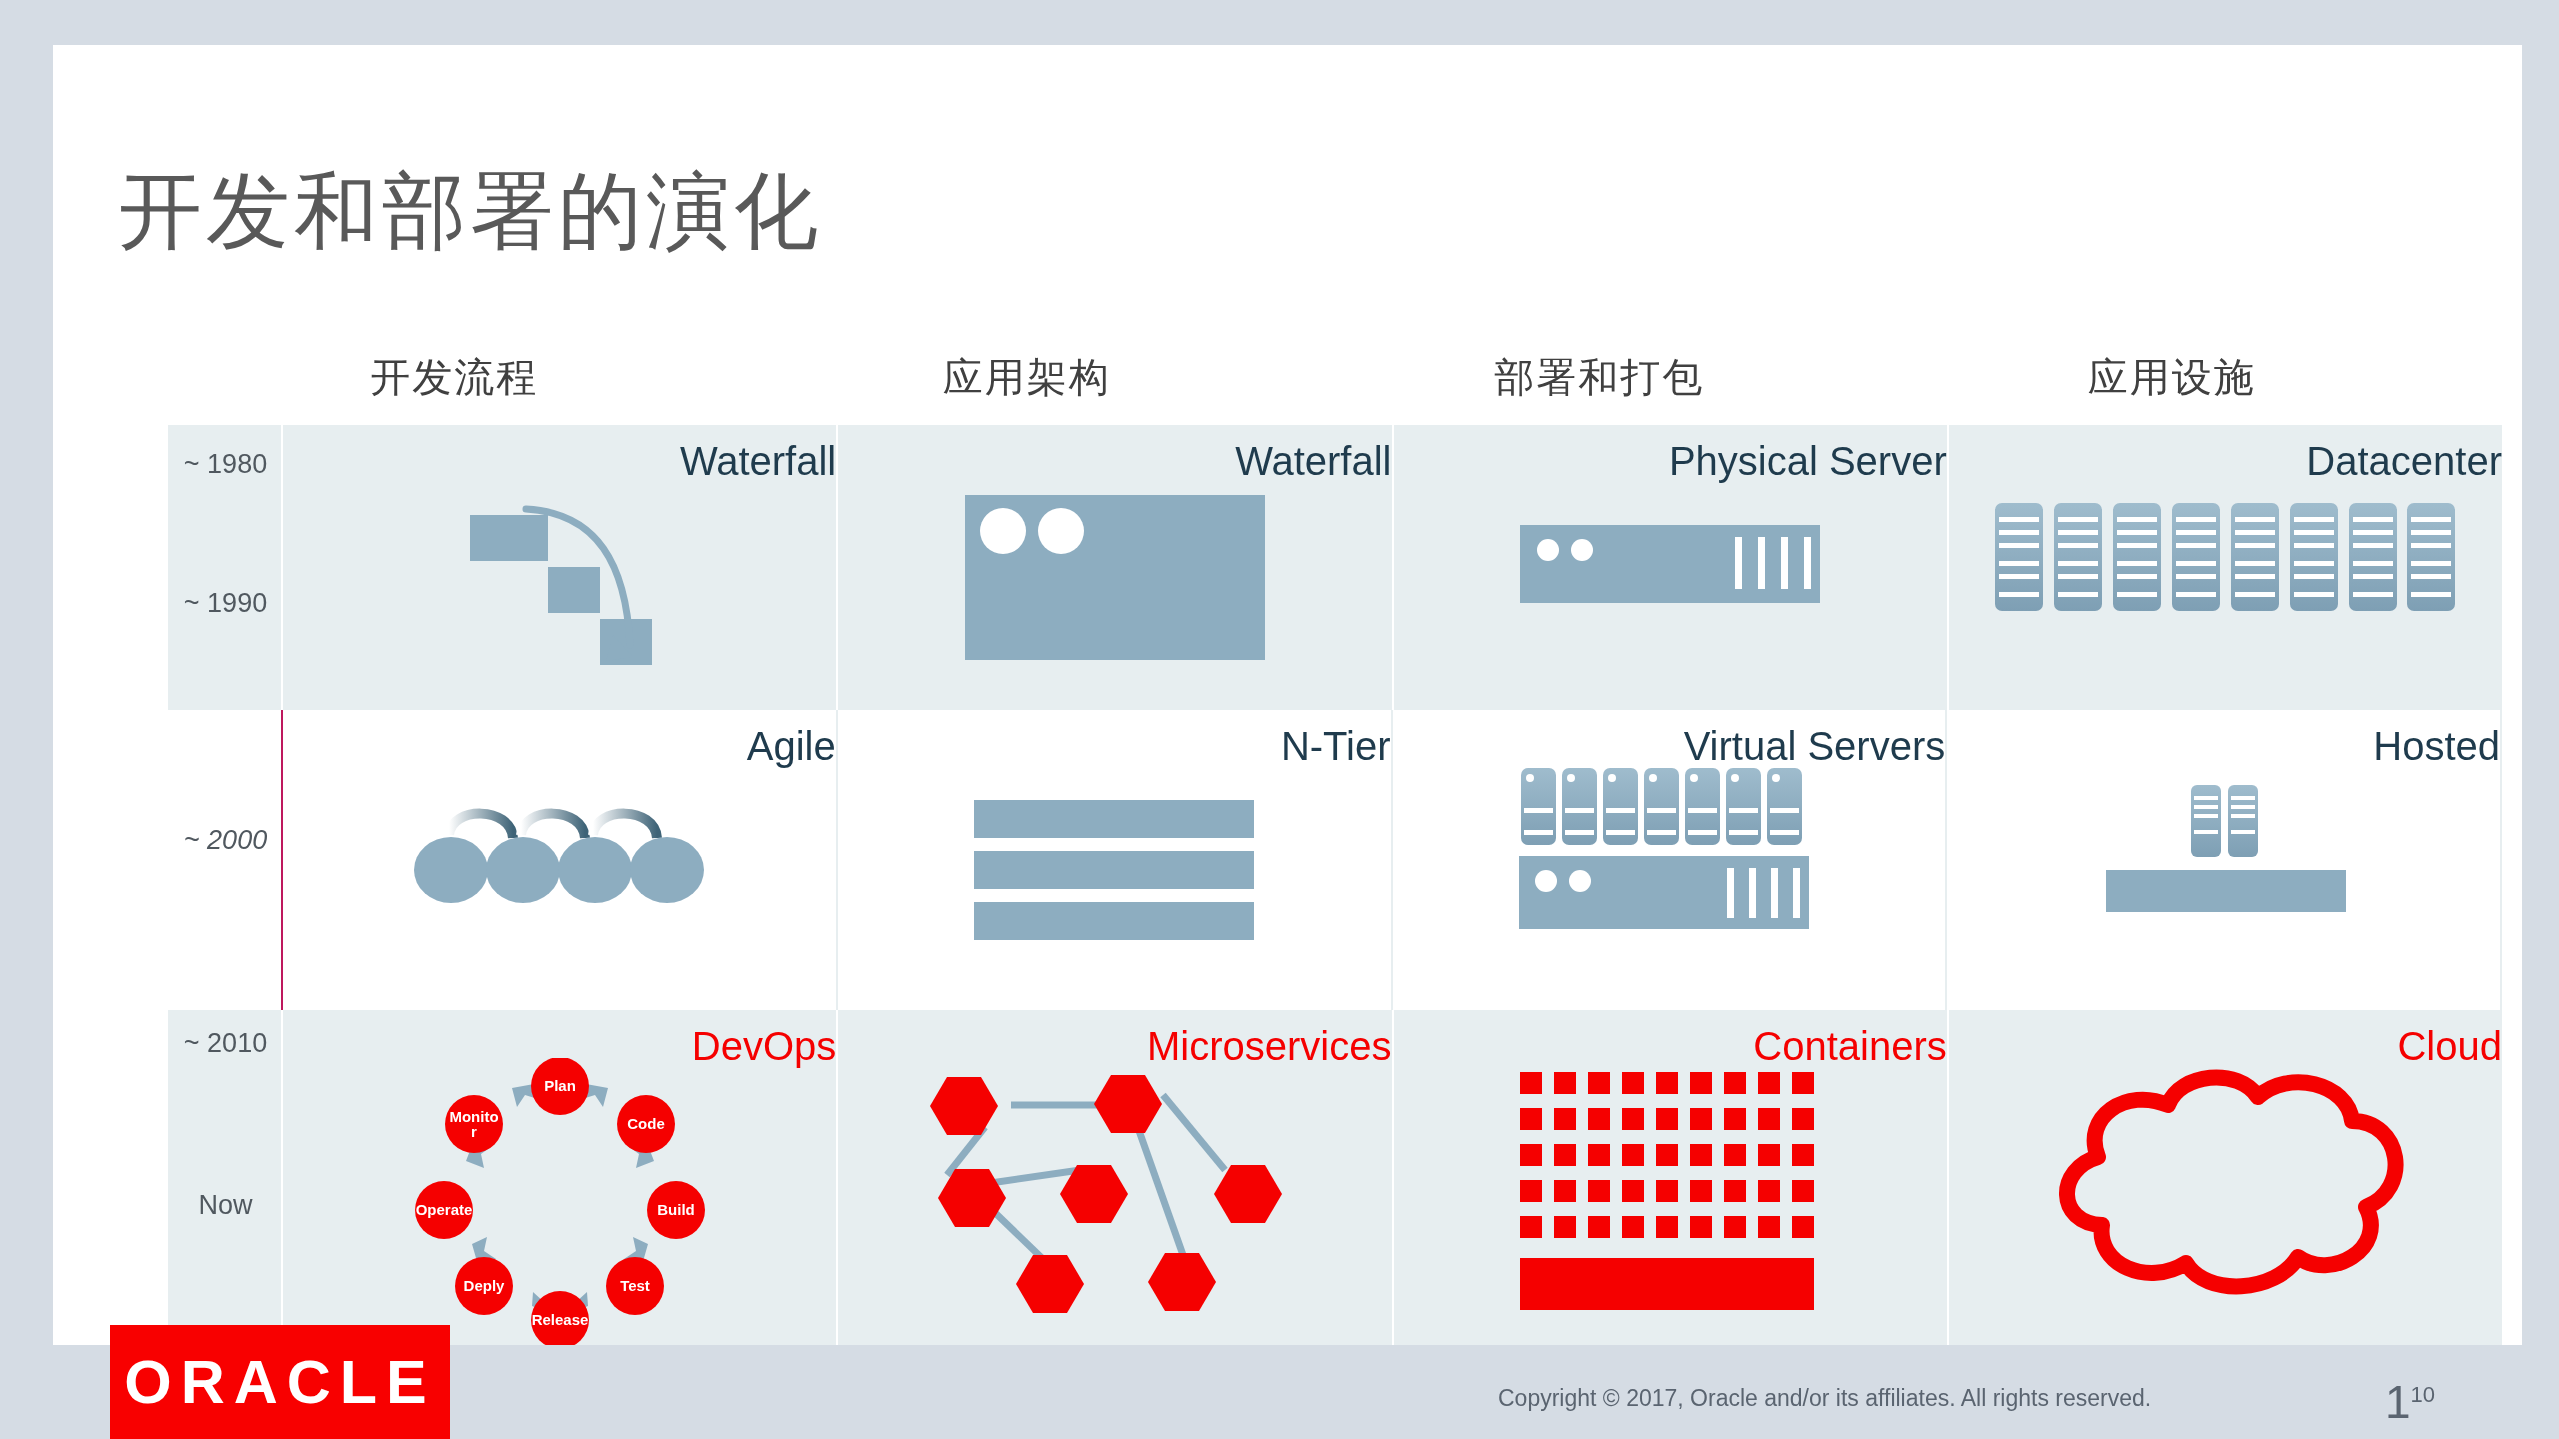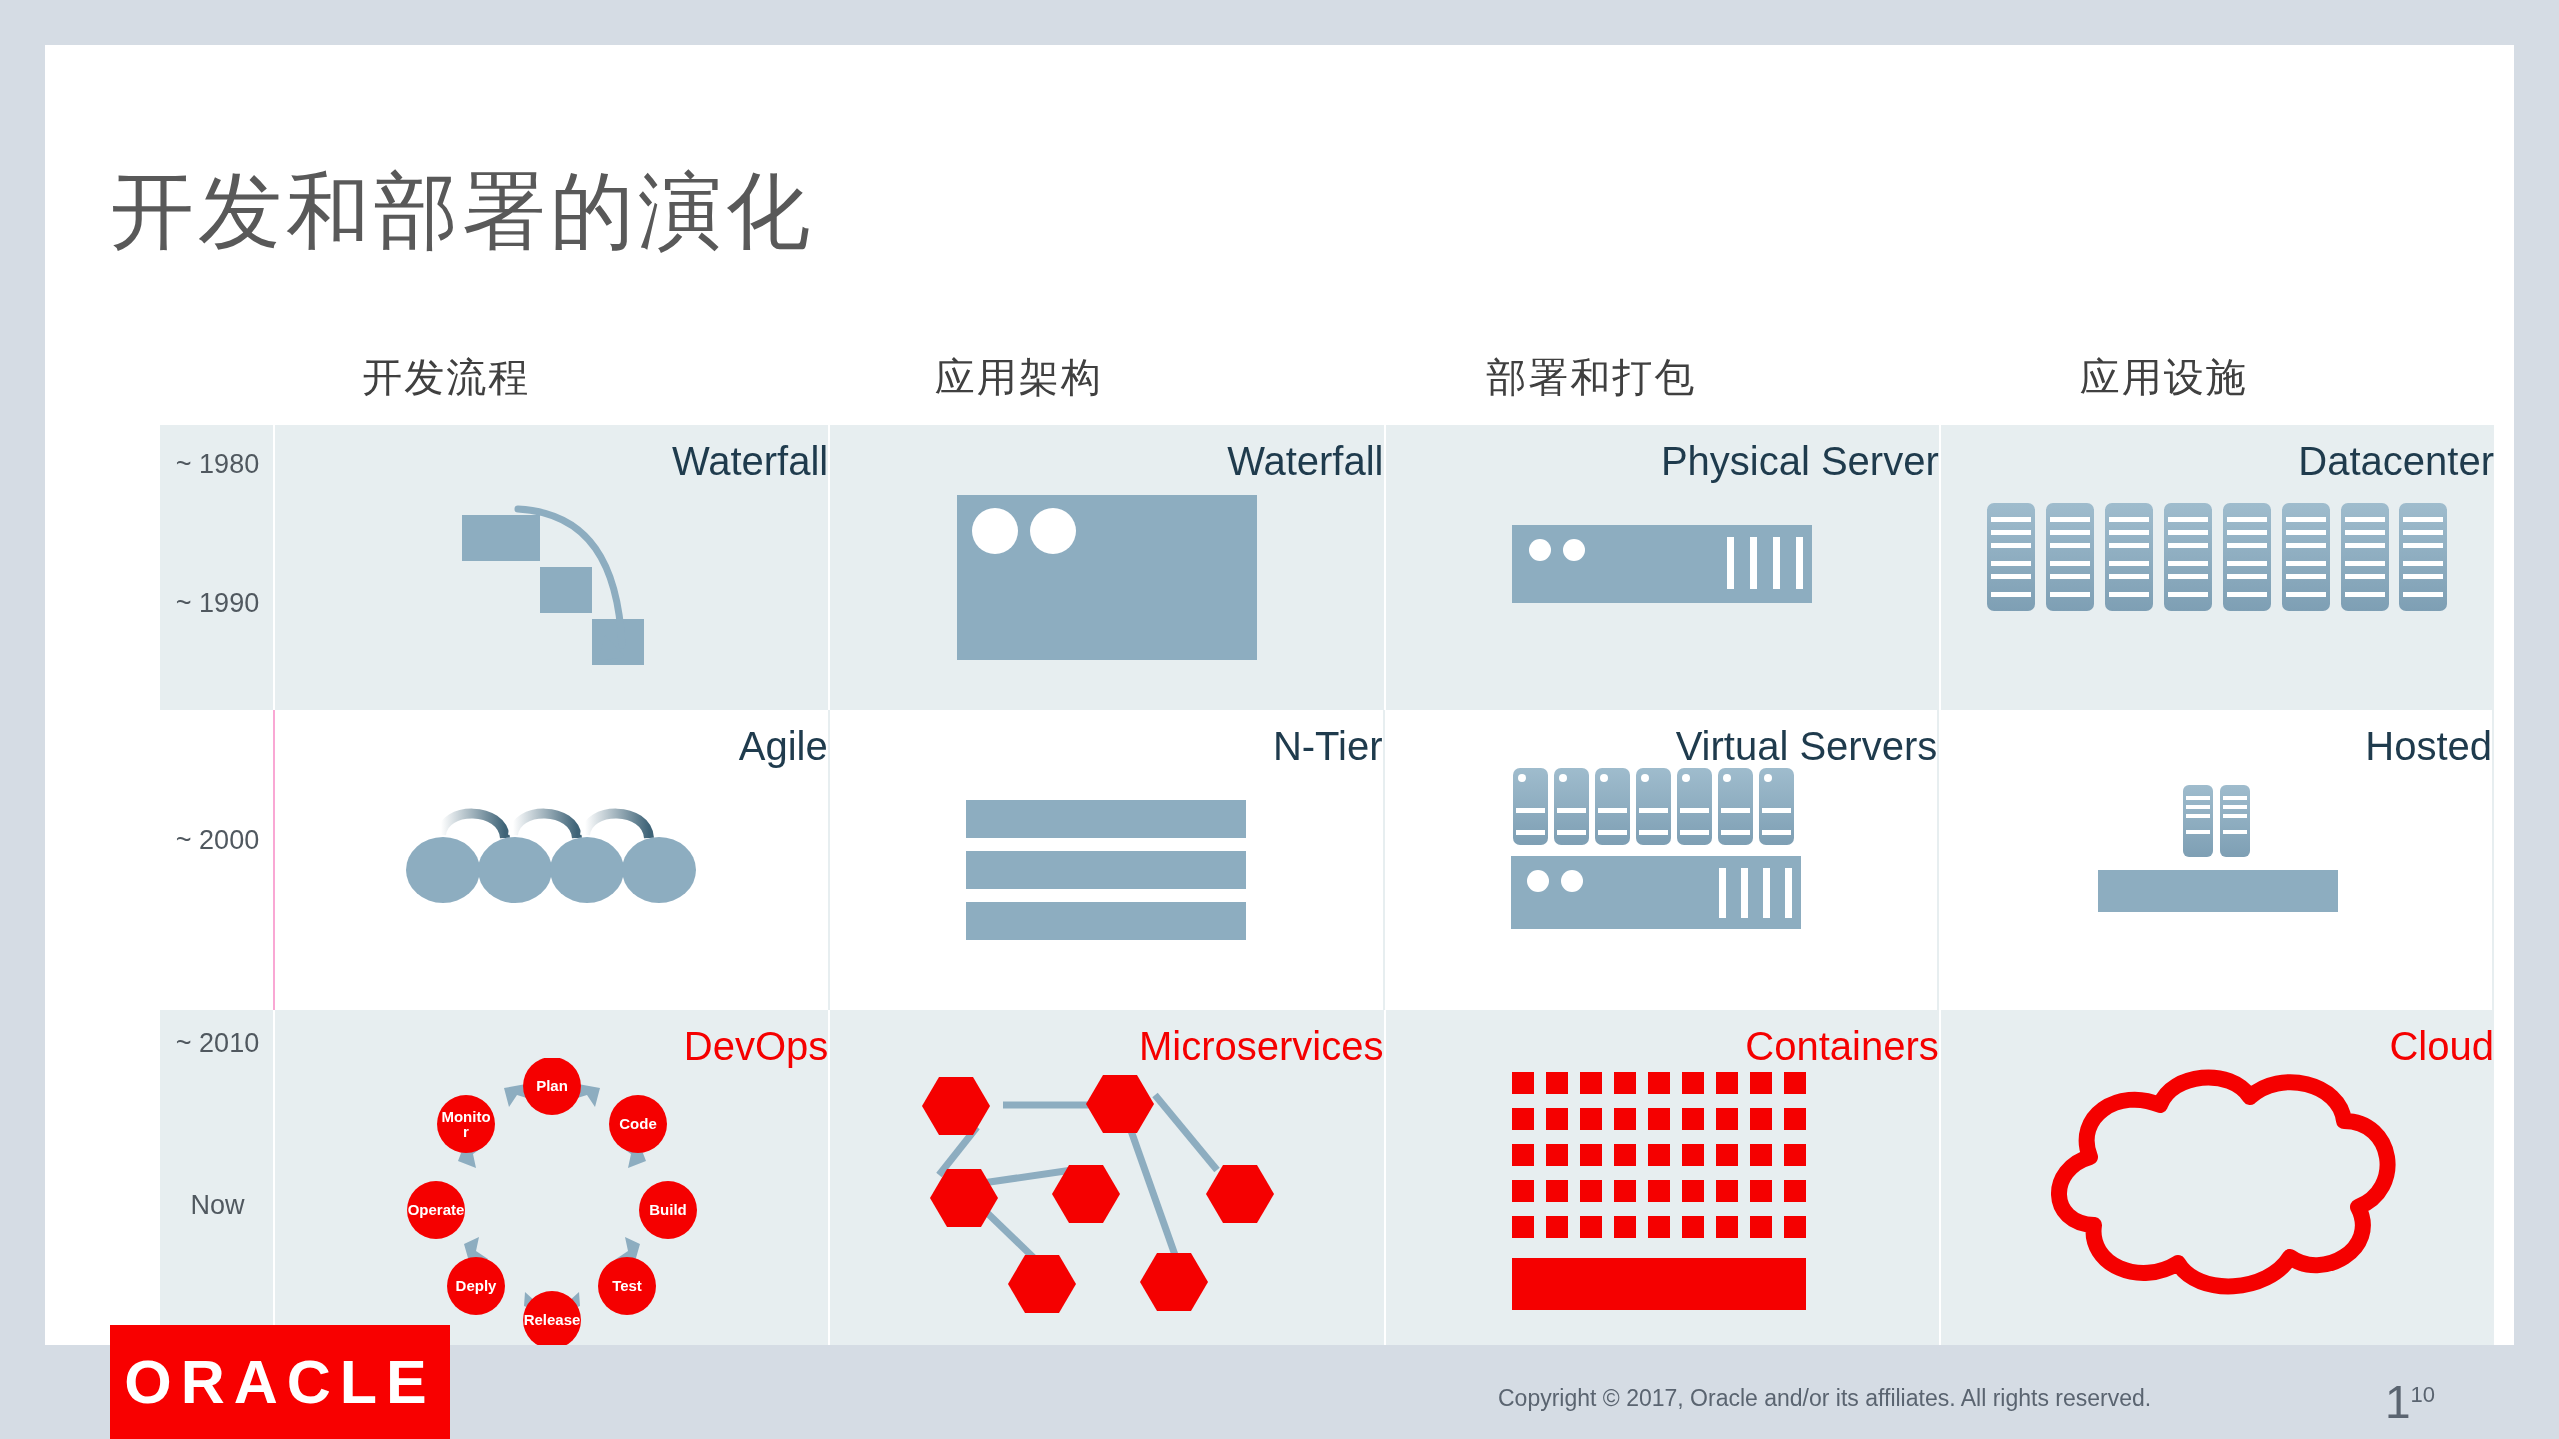--- a/index.html
+++ b/index.html
@@ -3,21 +3,21 @@
 <meta charset="utf-8">
 <style>
   html,body{margin:0;padding:0;}
   body{
     width:2559px;height:1439px;
     background:#d5dce4;
     font-family:"Liberation Sans","DejaVu Sans",sans-serif;
     overflow:hidden;
   }
   .slide{
-    position:absolute;left:45px;top:45px;
+    position:absolute;left:53px;top:45px;
     width:2469px;height:1300px;
     background:#ffffff;
   }
   
   .title{
     position:absolute;left:65px;top:110px;
     font-family:"Liberation Serif","DejaVu Serif",serif;
     font-size:84px;color:#595959;letter-spacing:4px;
     white-space:nowrap;
   }
@@ -46,21 +46,21 @@
   .row.plain{background:#ffffff;}
   .row.r1{height:285px;}
   .row.r2{height:300px;}
   .row.r3{height:360px;}
   .timecol{
     flex:0 0 115px;position:relative;
     border-right:2px solid #ffffff;
     box-sizing:border-box;
     padding-left:40px;
   }
-  .row.plain .timecol{border-right:2px solid #f9a8d4;}
+  .row.plain .timecol{border-right:2px solid #be185d;font-style:italic;}
   .tlabel{
     position:absolute;left:0;width:115px;text-align:center;
     font-size:27px;color:#50585f;
   }
   .cell{
     flex:1 1 0;position:relative;
     border-right:2px solid #ffffff;
     box-sizing:border-box;
   }
   .row.plain .cell{border-right:2px solid #e7eef0;}

